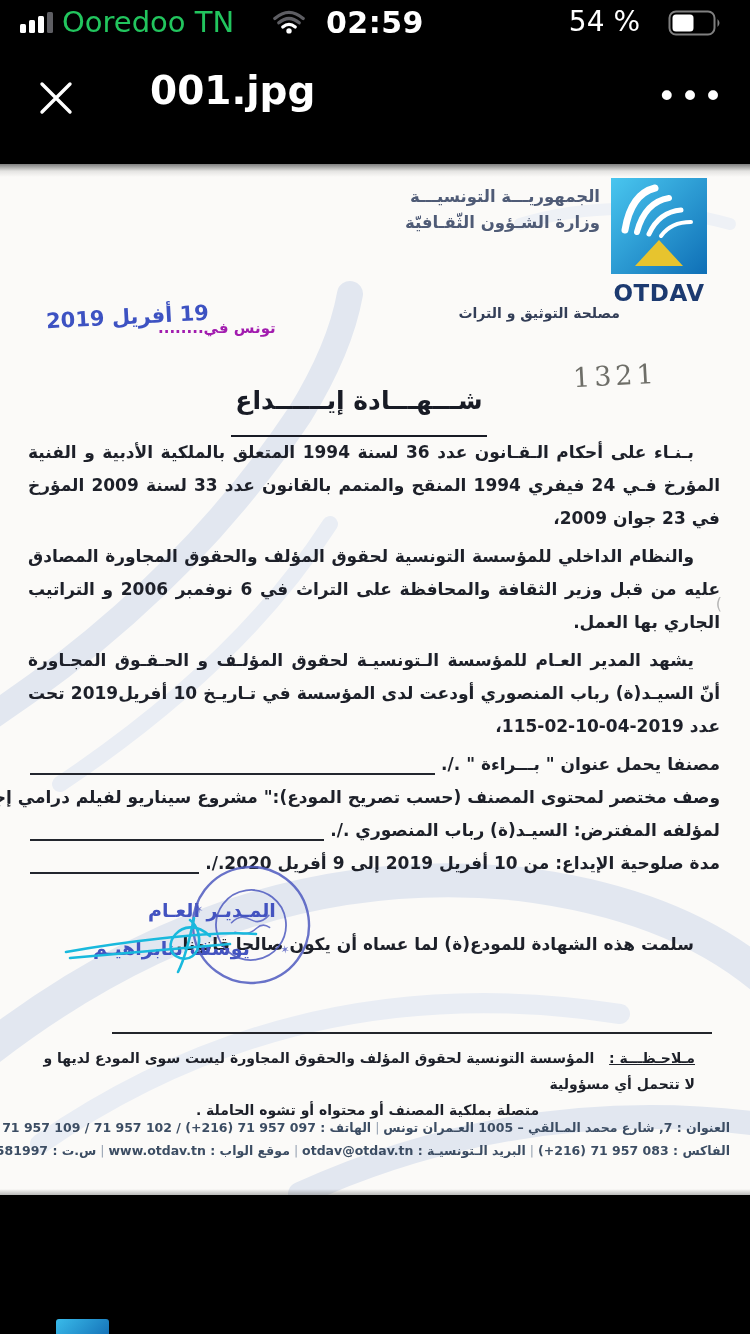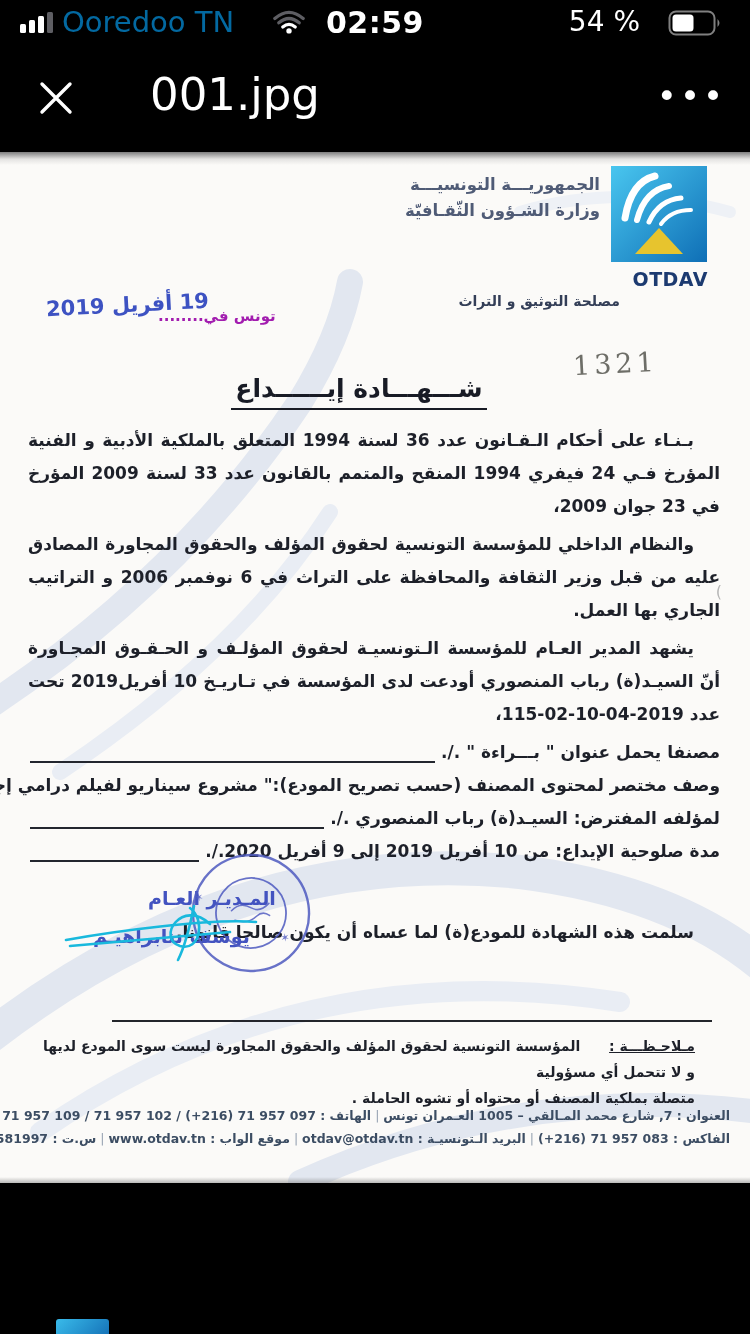--- a/index.html
+++ b/index.html
@@ -7,78 +7,78 @@
   body { width:750px; height:1334px; position:relative; overflow:hidden;
          font-family:"DejaVu Sans", sans-serif; }
   .phone { position:absolute; inset:0; background:#000; }
 
   
   .status-bar { position:absolute; top:0; left:0; right:0; height:46px; color:#fff; }
   .signal { position:absolute; left:20px; top:11px; display:flex; align-items:flex-end; gap:3px; height:22px; }
   .signal i { display:block; width:6px; border-radius:1.5px; background:#fff; }
   .signal i:nth-child(1){height:9px} .signal i:nth-child(2){height:13px}
   .signal i:nth-child(3){height:17px} .signal i:nth-child(4){height:21px; background:#5e5e63;}
-  .carrier { position:absolute; left:62px; top:5px; font-size:29px; font-weight:400; color:#0369a1; }
+  .carrier { position:absolute; left:62px; top:5px; font-size:29px; font-weight:400; color:#22c55e; }
   .wifi { position:absolute; left:272px; top:8px; }
   .time { position:absolute; left:50%; transform:translateX(-50%); top:5px; font-size:30px; font-weight:700; letter-spacing:.5px; }
   .batt-pct { position:absolute; right:110px; top:5px; font-size:28px; font-weight:400; }
   .batt-icon { position:absolute; right:28px; top:10px; }
 
   
   .titlebar { position:absolute; top:60px; left:0; right:0; height:92px; }
   .close-btn { position:absolute; left:36px; top:18px; width:40px; height:40px; cursor:pointer; }
-  .filename { position:absolute; left:150px; top:8px; font-size:45px; font-weight:400; color:#fff; }
+  .filename { position:absolute; left:150px; top:8px; font-size:39px; font-weight:700; color:#fff; }
   .more-btn { position:absolute; right:24px; top:16px; color:#fff; font-size:34px; letter-spacing:3px; cursor:pointer; }
 
   
-  .doc { position:absolute; top:152px; left:0; width:750px; height:1031px;
+  .doc { position:absolute; top:164px; left:0; width:750px; height:1031px;
          background:#fbfaf8; color:#20232c; direction:rtl; }
   .doc::before { content:""; position:absolute; top:0; left:0; right:0; height:13px; z-index:6;
                  background:linear-gradient(#7e7e7e, rgba(160,160,160,.25) 55%, transparent); }
   .doc::after { content:""; position:absolute; bottom:0; left:0; right:0; height:6px; z-index:6;
                 background:linear-gradient(transparent, rgba(120,120,120,.5)); }
   .watermark { position:absolute; inset:0; z-index:0; }
 
   .gov { position:absolute; top:20px; right:150px; text-align:right; font-size:16.5px; font-weight:700;
          color:#4f5b76; line-height:26px; z-index:2; }
   .org { position:absolute; top:64px; right:140px; font-size:16.5px; font-weight:700; color:#39445f;
          padding-bottom:7px; border-bottom:1.5px solid #98a0b4; z-index:2; }
   .logo { position:absolute; top:14px; right:42px; width:98px; text-align:center; z-index:2; }
-  .logo-word { display:block; margin-top:2px; font-size:19px; font-weight:700; color:#1c3a70; letter-spacing:.5px; direction:ltr;text-align:right; }
+  .logo-word { display:block; margin-top:2px; font-size:23px; font-weight:700; color:#1c3a70; letter-spacing:.5px; direction:ltr; }
   .dept { position:absolute; top:141px; right:130px; font-size:14px; font-weight:700; color:#333e57; z-index:2; }
 
   .date-line { position:absolute; top:155px; left:158px; font-size:15px; font-weight:700; color:#a21caf; z-index:2; direction:rtl; }
   .date-stamp { position:absolute; top:141px; left:46px; font-size:21px; font-weight:700; color:#3d52c2;
                 transform:rotate(-3deg); z-index:3; white-space:nowrap; direction:rtl; }
   .ref-number { position:absolute; top:196px; right:92px; font-family:"DejaVu Serif", serif; font-size:27px;
                 color:#6e6e68; letter-spacing:4px; transform:rotate(-3deg); z-index:2; direction:ltr; }
   .cert-title-wrap { position:absolute; top:222px; left:0; right:0; text-align:center; z-index:2; }
   .cert-title { display:inline-block; transform:translateX(-16px); font-size:25px; font-weight:700; color:#181b25;
-                border-bottom:2.5px solid #181b25; padding:0 4px 5px; }
+                border-bottom:2.5px solid #181b25; padding:0 4px 20px; }
 
   .body-text { position:absolute; top:272px; left:28px; right:30px; z-index:2;
                font-size:17px; font-weight:700; line-height:33px; color:#1d2029; text-align:justify; }
   .body-text p { text-indent:26px; margin-bottom:5px; }
   .field { display:flex; align-items:stretch; height:33px; white-space:nowrap; }
   .field .rule { flex:1 1 auto; min-width:6px; height:27px; border-bottom:2px solid #23262e; margin-right:6px; margin-left:2px; }
   .closing { text-indent:26px; white-space:nowrap;margin-top:48px; }
 
   .sig-stamp { position:absolute; top:698px; left:188px; z-index:4; opacity:.85; transform:rotate(-8deg); }
   .sig-title { position:absolute; top:735px; left:148px; z-index:3; color:#4353c0; font-size:19px; font-weight:700;
                letter-spacing:2px; white-space:nowrap; }
   .sig-scribble { position:absolute; top:750px; left:60px; z-index:5; }
   .sig-name { position:absolute; top:773px; left:93px; z-index:3; color:#4353c0; font-size:19px; font-weight:700;
               letter-spacing:2px; white-space:nowrap; }
   .artifact { position:absolute; top:430px; right:28px; color:#b6b6b6; font-size:16px; z-index:1; }
 
   .note-rule { position:absolute; top:868px; left:112px; right:38px; border-top:2.5px solid #23252b; z-index:2; }
   .note { position:absolute; top:881px; right:55px; left:40px; z-index:2; font-size:14px; font-weight:700;
           color:#1d2029; line-height:26px; text-align:right; }
-  .note-label { text-decoration:underline; margin-left:24px; }
-  .note-line2 { }
+  .note-label { text-decoration:underline; margin-left:10px; }
+  .note-line2 { text-align:center; }
 
   .foot { position:absolute; top:952px; left:20px; right:20px; z-index:2; font-size:12.5px; font-weight:700;
           color:#3c4d63; }
   .foot-row { display:flex; justify-content:space-between; align-items:baseline; line-height:23px; }
   .foot-item { white-space:nowrap; }
   .foot-sep { color:#95a1b1; font-weight:400; padding:0 4px; }
   .ltr { direction:ltr; unicode-bidi:isolate; }
 
   .next-thumb { position:absolute; bottom:0; left:56px; width:53px; height:15px; border-radius:3px 3px 0 0;
                 background:linear-gradient(135deg,#39bbea,#1674b9); }

